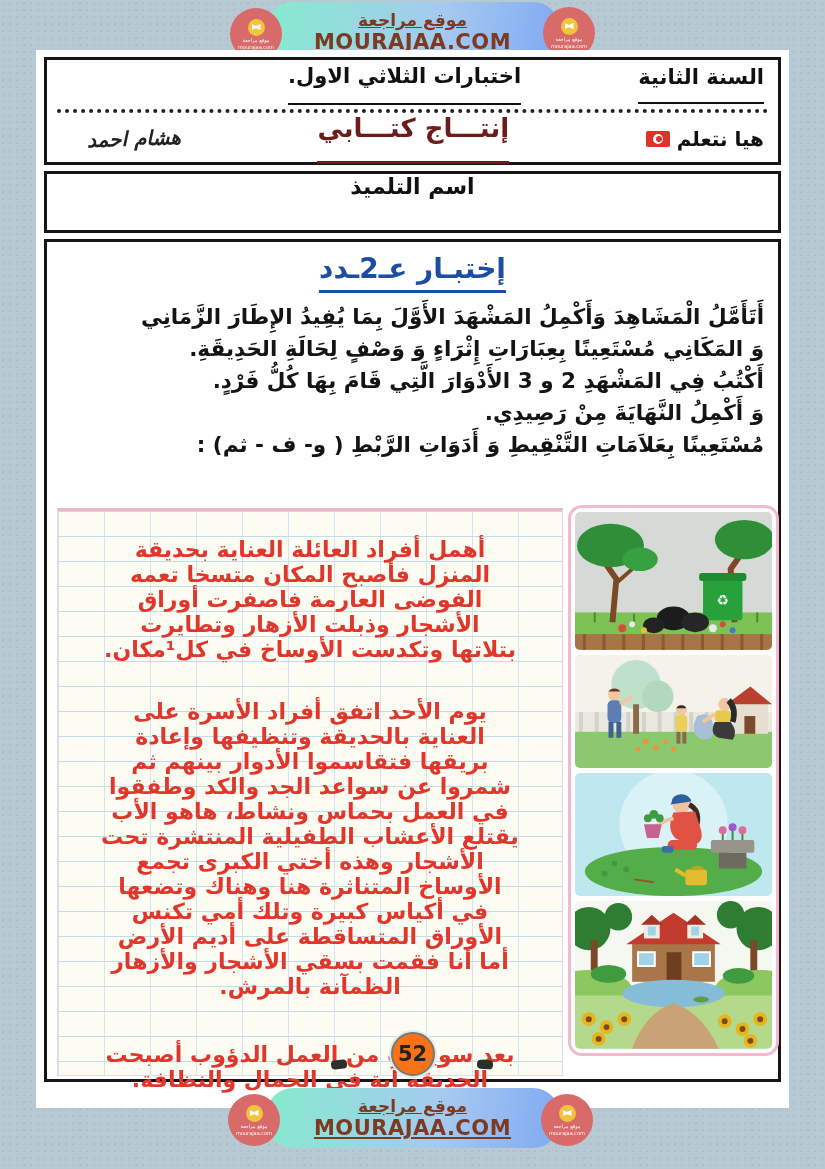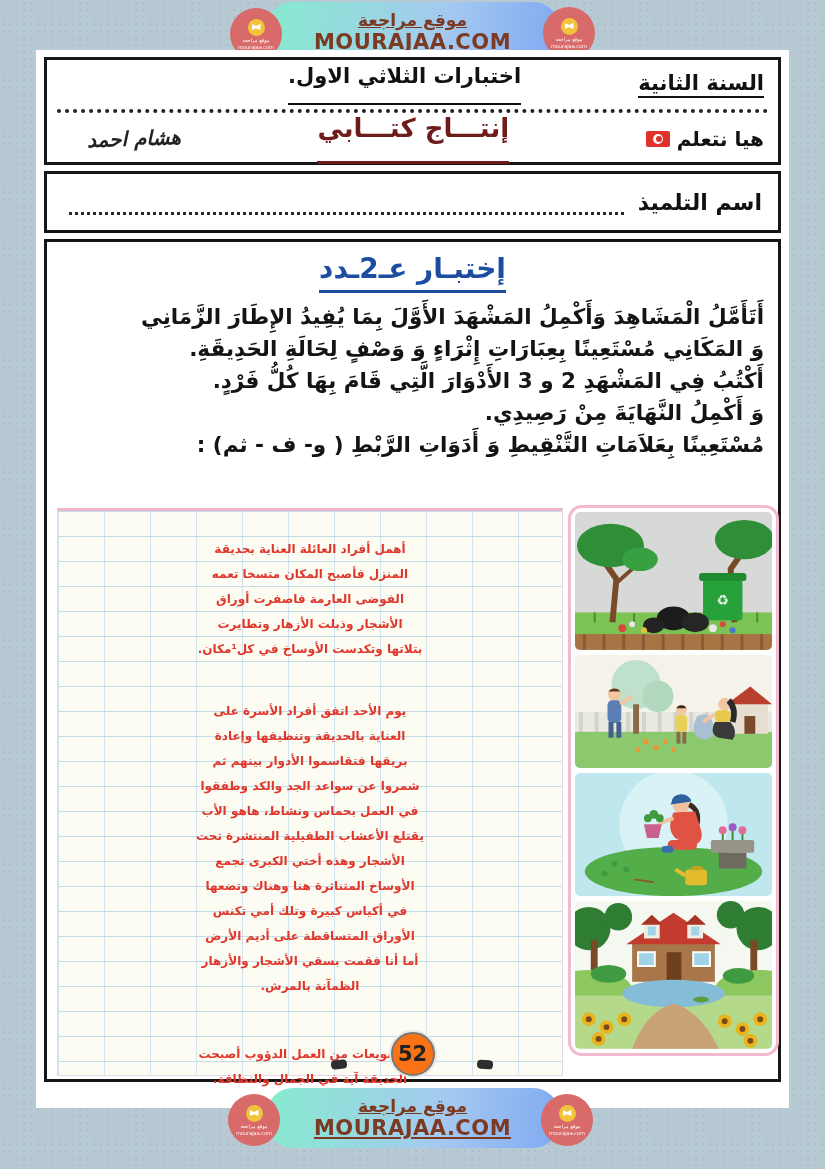--- a/index.html
+++ b/index.html
@@ -9,51 +9,51 @@
     background-image:radial-gradient(#a9bdc8 1px, transparent 1px);
     background-size:7px 7px;
     font-family:"DejaVu Sans", sans-serif;
   }
   
   .sheet{position:absolute;left:36px;top:50px;width:753px;height:1058px;background:#ffffff;}
   .boxed{position:absolute;left:8px;right:8px;border:3px solid #161616;background:#fff;box-sizing:border-box;}
   
   .box-header{top:7px;height:108px;}
   .hrow{display:grid;grid-template-columns:auto 1fr auto;direction:rtl;align-items:center;height:49px;padding:0 14px;}
-  .grade{font-size:21px;font-weight:bold;color:#111;border-bottom:2.5px solid #111;padding-bottom:1px;}
+  .grade{font-size:21px;font-weight:bold;color:#111;border-bottom:2.5px solid #111;padding-bottom:13px;}
   .exam-title{justify-self:center;font-size:21px;font-weight:bold;color:#111;border-bottom:2.5px solid #111;padding-bottom:15px;}
   .hspacer{width:110px;}
   .dotline{border-top:4px dotted #222;margin:0 10px;}
   .lets{display:flex;direction:rtl;align-items:center;gap:7px;font-size:20px;font-weight:bold;color:#111;}
   .flag{width:24px;height:16px;background:#e0312a;border-radius:2px;position:relative;flex:none;}
   .flag::before{content:'';position:absolute;left:7px;top:3px;width:10px;height:10px;background:#fff;border-radius:50%;}
   .flag::after{content:'';position:absolute;left:10px;top:5px;width:6px;height:6px;background:#e0312a;border-radius:50%;}
   .subject{justify-self:center;font-size:26px;font-weight:bold;color:#6e1b1b;border-bottom:3px solid #6e1b1b;padding-bottom:18px;letter-spacing:1px;}
   .signature{font-size:20px;font-weight:bold;font-style:italic;color:#222;transform:rotate(-2deg);padding-left:26px;}
   
-  .box-student{top:121px;height:62px;display:flex;direction:rtl;align-items:center;padding:0 16px;}
+  .box-student{top:121px;height:62px;display:flex;direction:rtl;align-items:center;padding:0 16px;flex-direction:column;}
   .stulabel{font-size:22px;font-weight:bold;color:#111;}
   .stud-dots{flex:1;border-bottom:3.5px dotted #2a2a2a;margin:22px 14px 0 6px;height:1px;}
   
   .box-main{top:189px;height:843px;}
   .titlewrap{text-align:center;margin-top:10px;}
   .testtitle{display:inline-block;font-size:28px;font-weight:bold;color:#1c4da0;border-bottom:3px solid #1c4da0;padding-bottom:5px;letter-spacing:1px;}
   .instr{direction:rtl;margin:8px 14px 0 10px;color:#141414;font-weight:bold;}
   .instr div{font-size:21.5px;line-height:32px;text-align:right;}
   
   .paper{
     position:absolute;left:10px;top:266px;width:506px;height:568px;
     background-color:#fcfcf3;
     background-image:
       linear-gradient(#c3dcec 1px, transparent 1px),
       linear-gradient(90deg,#d3e3f0 1px, transparent 1px);
     background-size:100% 25px,46px 100%;
     border:1px solid #e3d9e6;border-top:3px solid #edb7c9;box-sizing:border-box;
   }
-  .essay{direction:rtl;text-align:center;color:#e0362b;font-weight:bold;font-size:12px;line-height:25px;white-space:pre-line;padding:1px 17px;}
+  .essay{direction:rtl;text-align:center;color:#e0362b;font-weight:bold;font-size:22px;line-height:25px;white-space:pre-line;padding:1px 17px;}
   .essay .p{margin:0 0 12px 0;}
   
   .imgcard{
     position:absolute;left:521px;top:263px;width:211px;
     border:3px solid #f2b9cf;border-radius:14px;background:#fff;
     padding:4px;box-sizing:border-box;display:flex;flex-direction:column;gap:5px;
   }
   .scene{border-radius:5px;overflow:hidden;line-height:0;flex:none;}
   .scene svg{display:block;width:100%;height:auto;}
   

